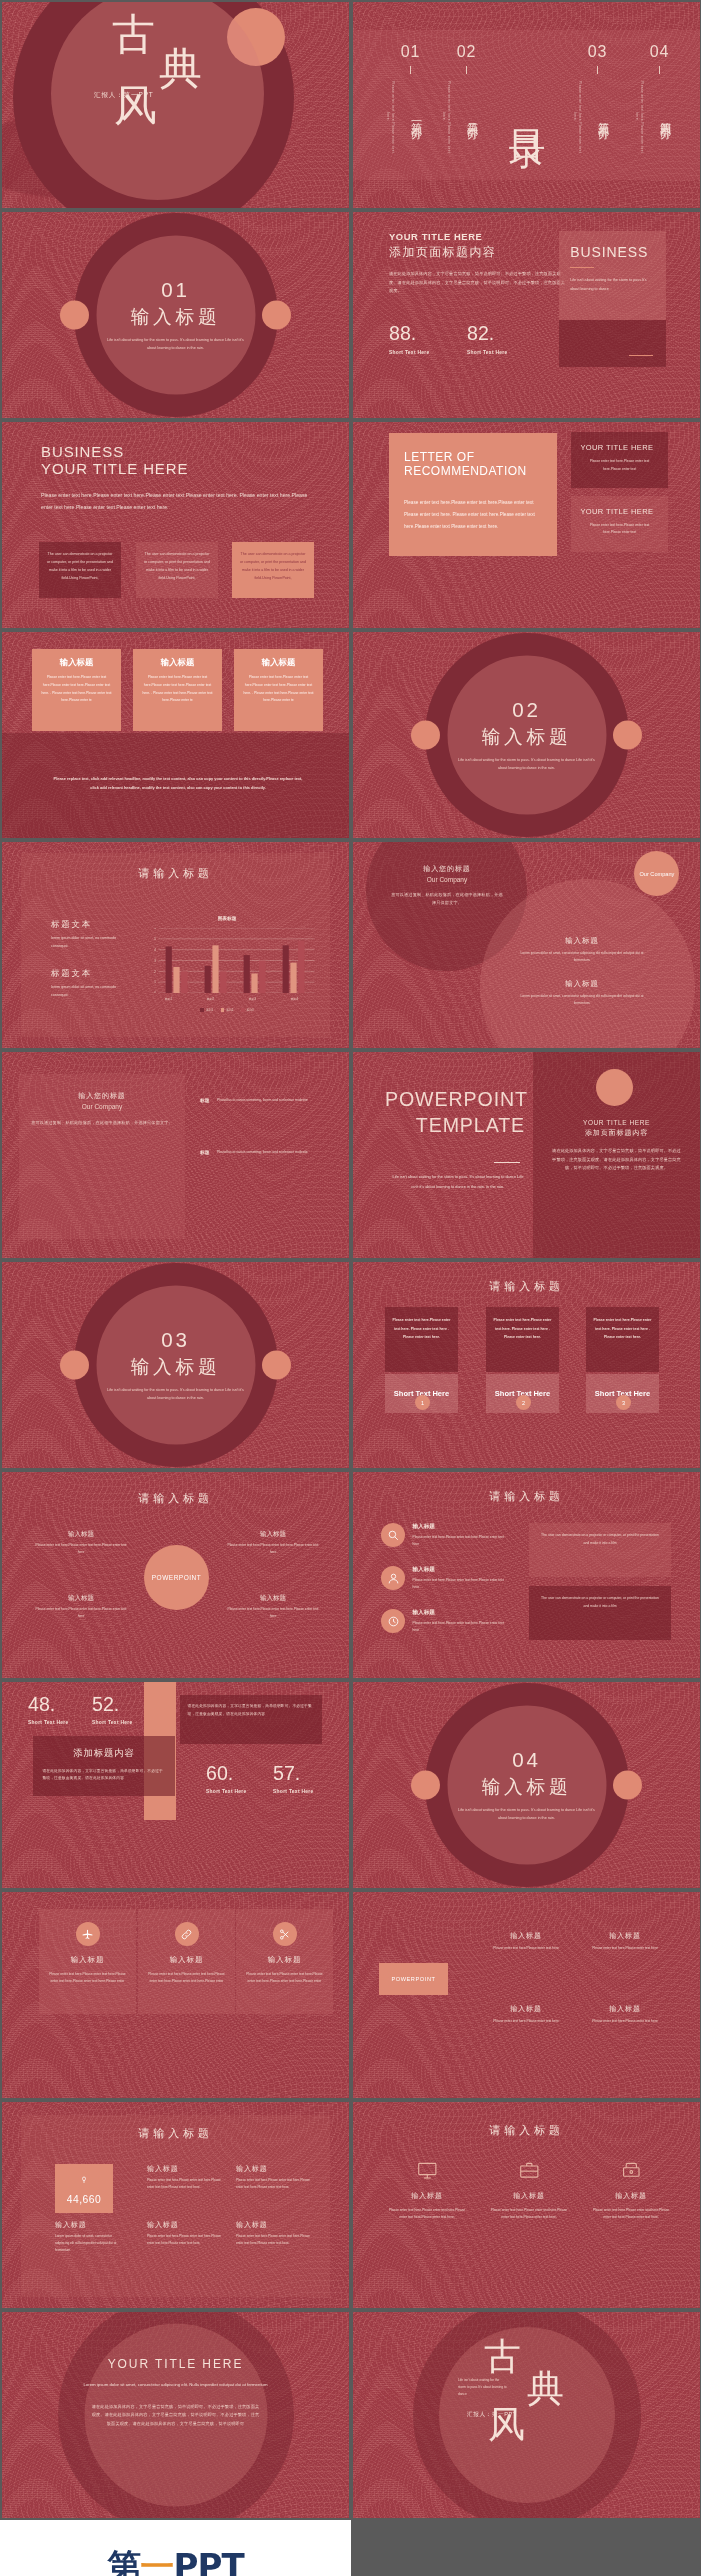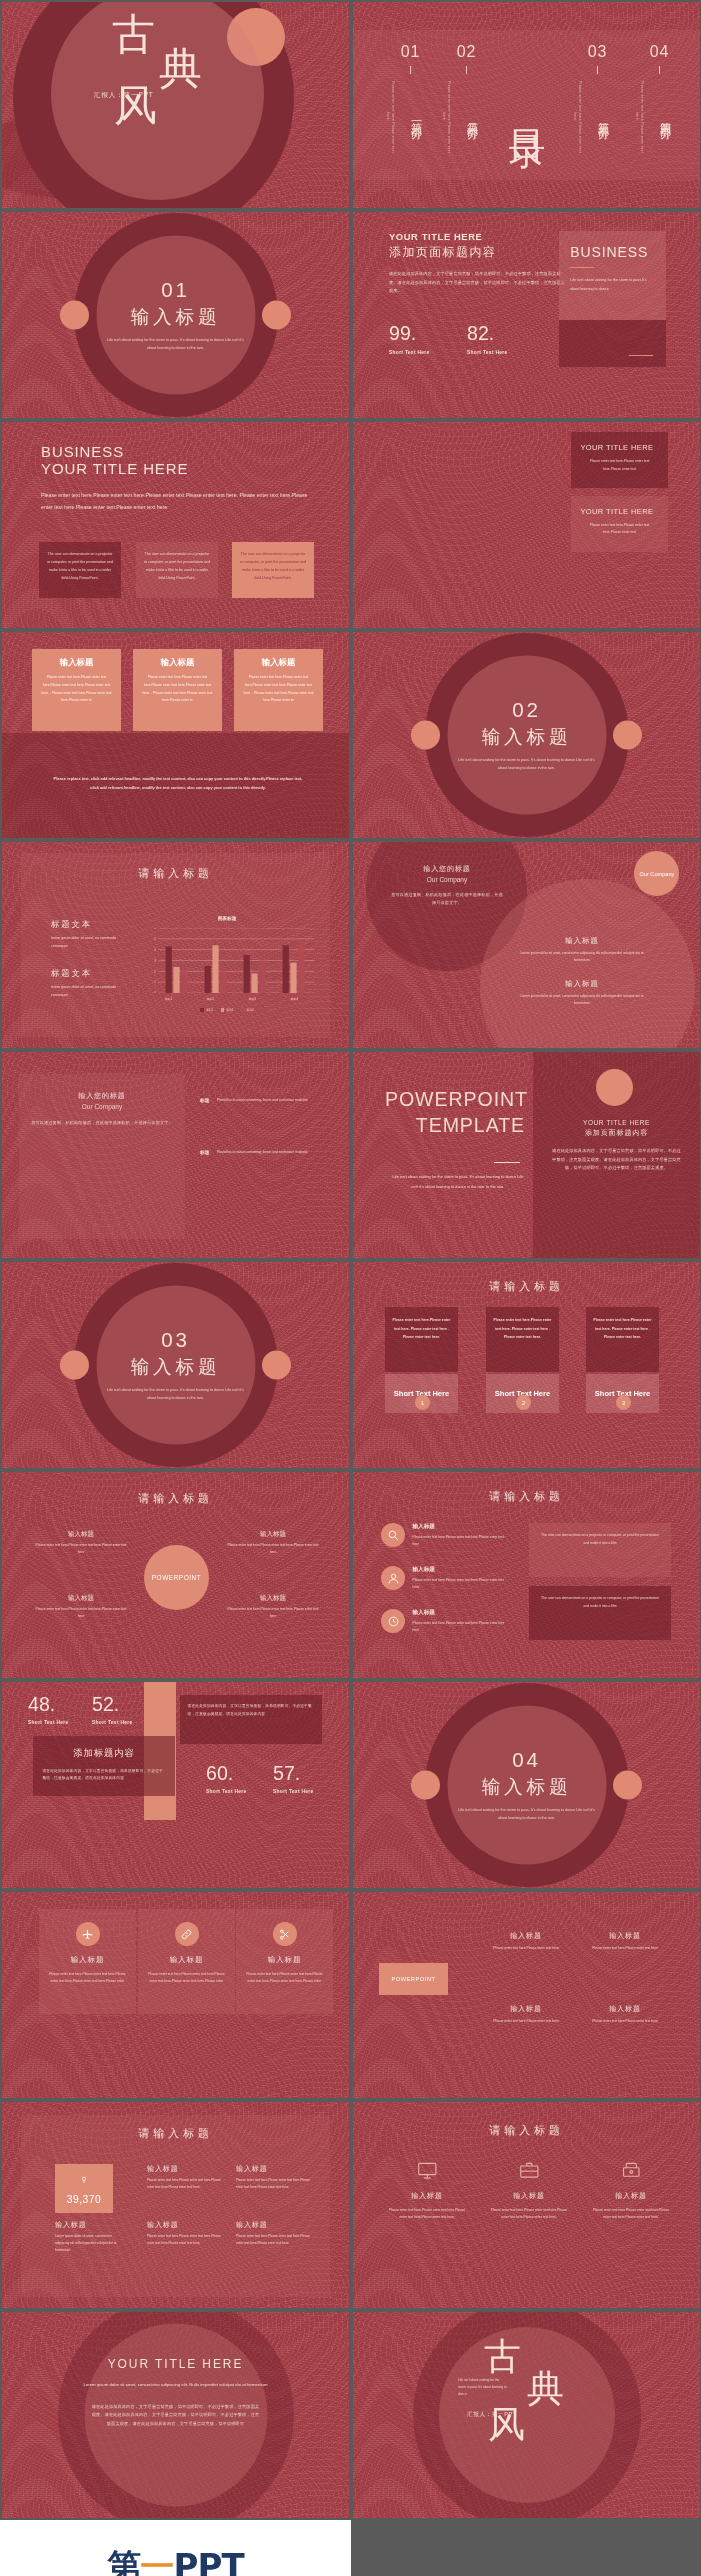--- a/index.html
+++ b/index.html
@@ -167,21 +167,21 @@
     </div>
   </div>
 
   <div class="slide">
     <div style="position:absolute;left:36px;top:18.7px;width:178px;">
       <div class="en-title">YOUR TITLE HERE</div>
       <div class="cn-title" style="margin-top:1.9px;">添加页面标题内容</div>
       <div class="body-cn" style="margin-top:9.4px;">请在此处添加具体内容，文字尽量言简意赅，简单说明即可。不必过于繁琐，注意版面美观度。请在此处添加具体内容，文字尽量言简意赅，简单说明即可。不必过于繁琐，注意版面美观度。</div>
     </div>
     <div style="position:absolute;left:36px;top:110px;">
-      <div class="bignum">99.</div>
+      <div class="bignum">88.</div>
       <div class="smalllab" style="margin-top:4.7px;">Short Text Here</div>
     </div>
     <div style="position:absolute;left:114px;top:110px;">
       <div class="bignum">82.</div>
       <div class="smalllab" style="margin-top:4.7px;">Short Text Here</div>
     </div>
     <div style="position:absolute;left:206px;top:18.7px;width:107px;height:89px;background:rgba(198,108,108,.45);padding:13px 11.2px;">
       <div style="font-size:14px;color:#f6e2d8;font-weight:300;letter-spacing:0.9px;">BUSINESS</div>
       <div style="width:24px;height:0.9px;background:#e08a74;margin:7.5px 0 8.4px;"></div>
       <div class="body-en">Life isn't about waiting for the storm to pass.It's about learning to dance</div>
@@ -202,20 +202,25 @@
     </div>
     <div style="position:absolute;left:134px;top:120px;width:82px;height:56px;padding:9.4px 7.5px;text-align:center;" class="box-mid">
       <div class="body-en" style="font-size:3.6px;">The user can demonstrate on a projector or computer, or print the presentation and make it into a film to be used in a wider field.Using PowerPoint,</div>
     </div>
     <div style="position:absolute;left:230px;top:120px;width:82px;height:56px;padding:9.4px 7.5px;text-align:center;background:#df8c76;">
       <div style="font-size:3.6px;line-height:2.2;color:#8e3440;">The user can demonstrate on a projector or computer, or print the presentation and make it into a film to be used in a wider field.Using PowerPoint,</div>
     </div>
   </div>
 
   <div class="slide">
+    <div style="position:absolute;left:36px;top:11.2px;width:168px;height:123px;background:#df8c76;padding:17px 15px;">
+      <div style="font-size:12px;color:#fff;font-weight:300;letter-spacing:0.5px;">LETTER OF</div>
+      <div style="font-size:12px;color:#fff;font-weight:300;letter-spacing:0.5px;">RECOMMENDATION</div>
+      <div style="font-size:4.7px;color:#fff2ec;line-height:2.6;margin-top:18.7px;">Please enter text here.Please enter text here.Please enter text Please enter text here. Please enter text here.Please enter text here.Please enter text Please enter text here.</div>
+    </div>
     <div style="position:absolute;left:218px;top:10.3px;width:97px;height:56px;padding:11.2px 9.4px;" class="box-dark">
       <div style="font-size:7.5px;color:#f6e2d8;font-weight:300;letter-spacing:0.4px;">YOUR TITLE HERE</div>
       <div class="body-en" style="font-size:3.4px;text-align:center;margin-top:5.6px;">Please enter text here.Please enter text here.Please enter text</div>
     </div>
     <div style="position:absolute;left:218px;top:74px;width:97px;height:56px;padding:11.2px 9.4px;" class="box-mid">
       <div style="font-size:7.5px;color:#f6e2d8;font-weight:300;letter-spacing:0.4px;">YOUR TITLE HERE</div>
       <div class="body-en" style="font-size:3.4px;text-align:center;margin-top:5.6px;">Please enter text here.Please enter text here.Please enter text</div>
     </div>
   </div>
 
@@ -567,21 +572,21 @@
   <div class="slide">
     <div style="position:absolute;left:18.7px;top:13px;right:18.7px;bottom:11.2px;background:rgba(190,98,100,.22);"></div>
     <div class="head-cn-c" style="position:absolute;left:0;right:0;top:24px;">请输入标题</div>
     <div style="position:absolute;left:53px;top:62px;width:58px;height:49px;background:#df8c76;display:flex;flex-direction:column;align-items:center;justify-content:center;">
       <div>
         <svg width="12" height="12" viewBox="0 0 24 24" fill="none" stroke="#fff" stroke-width="1.5">
             <path d="M9 9a3 3 0 1 1 6 0c0 2-1.2 2.6-1.5 4h-3C10.2 11.6 9 11 9 9z"></path>
             <line x1="12" y1="13" x2="12" y2="18"></line>
           </svg>
       </div>
-      <div style="font-size:10.3px;color:#fff;margin-top:4.7px;letter-spacing:0.5px;">39,370</div>
+      <div style="font-size:10.3px;color:#fff;margin-top:4.7px;letter-spacing:0.5px;">44,660</div>
     </div>
     <div style="position:absolute;left:53px;top:118px;width:65px;">
       <div style="font-size:7px;color:#f6e2d8;letter-spacing:0.9px;">输入标题</div>
       <div class="body-en" style="font-size:3.2px;margin-top:2.8px;">Lorem ipsum dolor sit amet, consectetur adipiscing elit sulla imperdiet volutpat dui at fermentum.</div>
     </div>
     <div style="position:absolute;left:145px;top:62px;width:75px;">
       <div style="font-size:7px;color:#f6e2d8;letter-spacing:0.9px;">输入标题</div>
       <div class="body-en" style="font-size:3.2px;margin-top:2.8px;">Please enter text here.Please enter text here.Please enter text here.Please enter text here.</div>
     </div>
     <div style="position:absolute;left:234px;top:62px;width:75px;">

